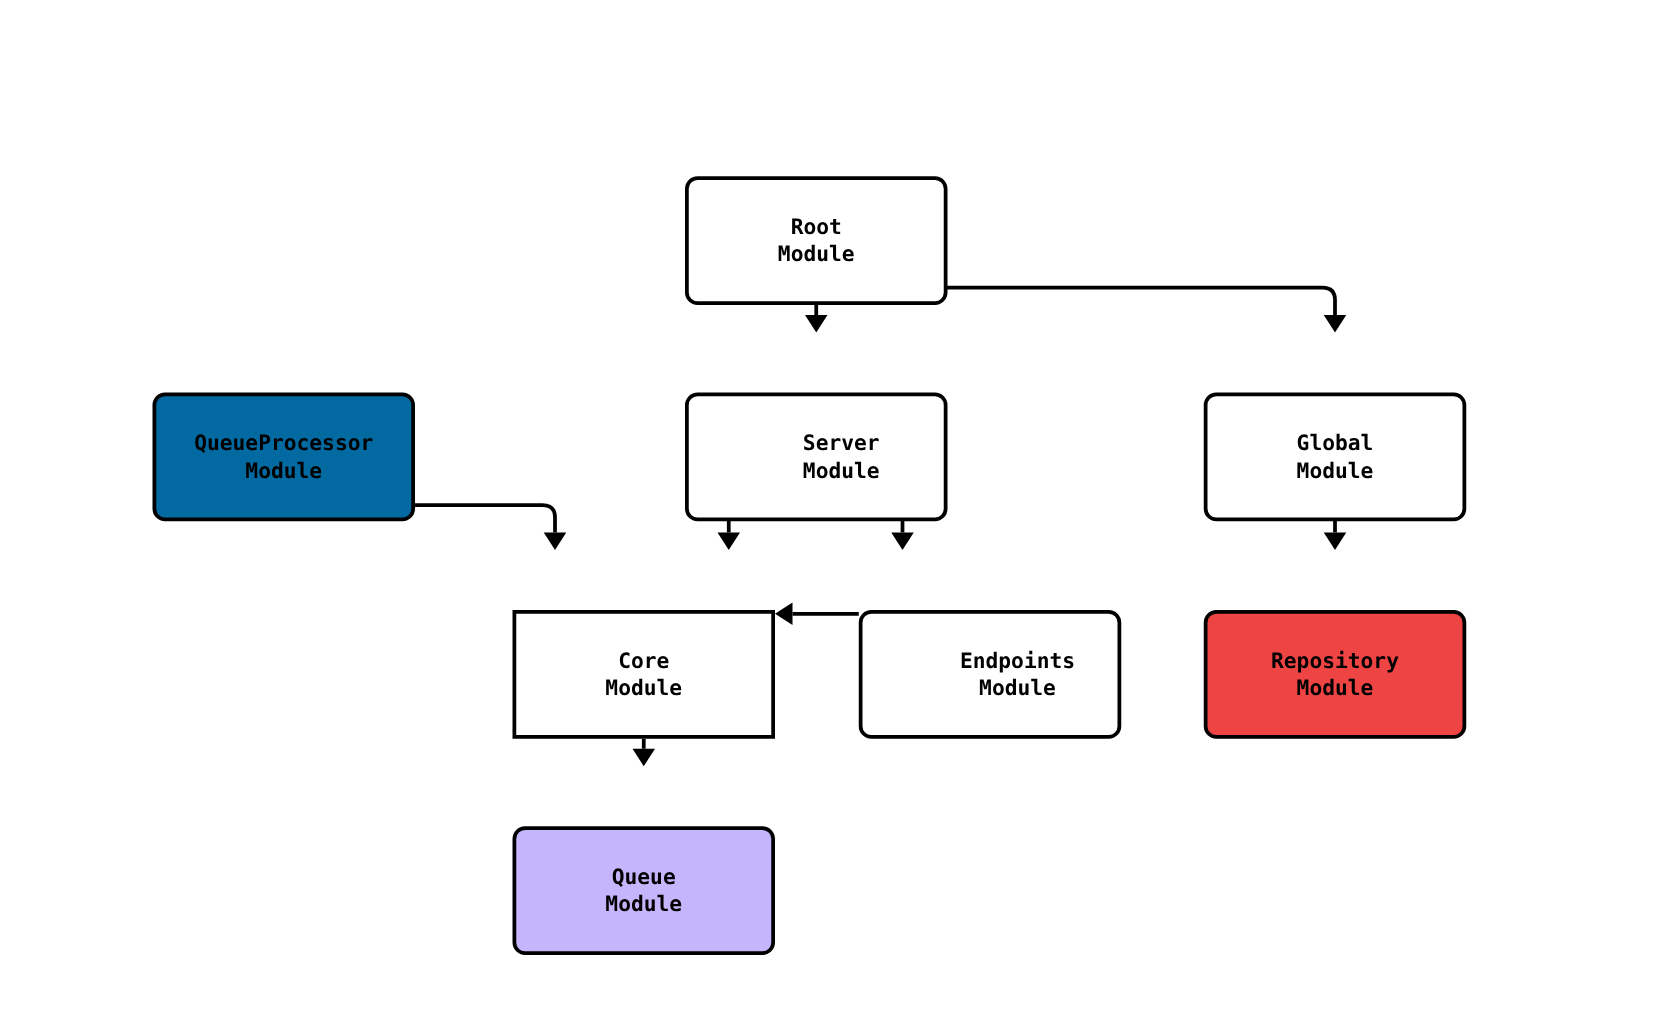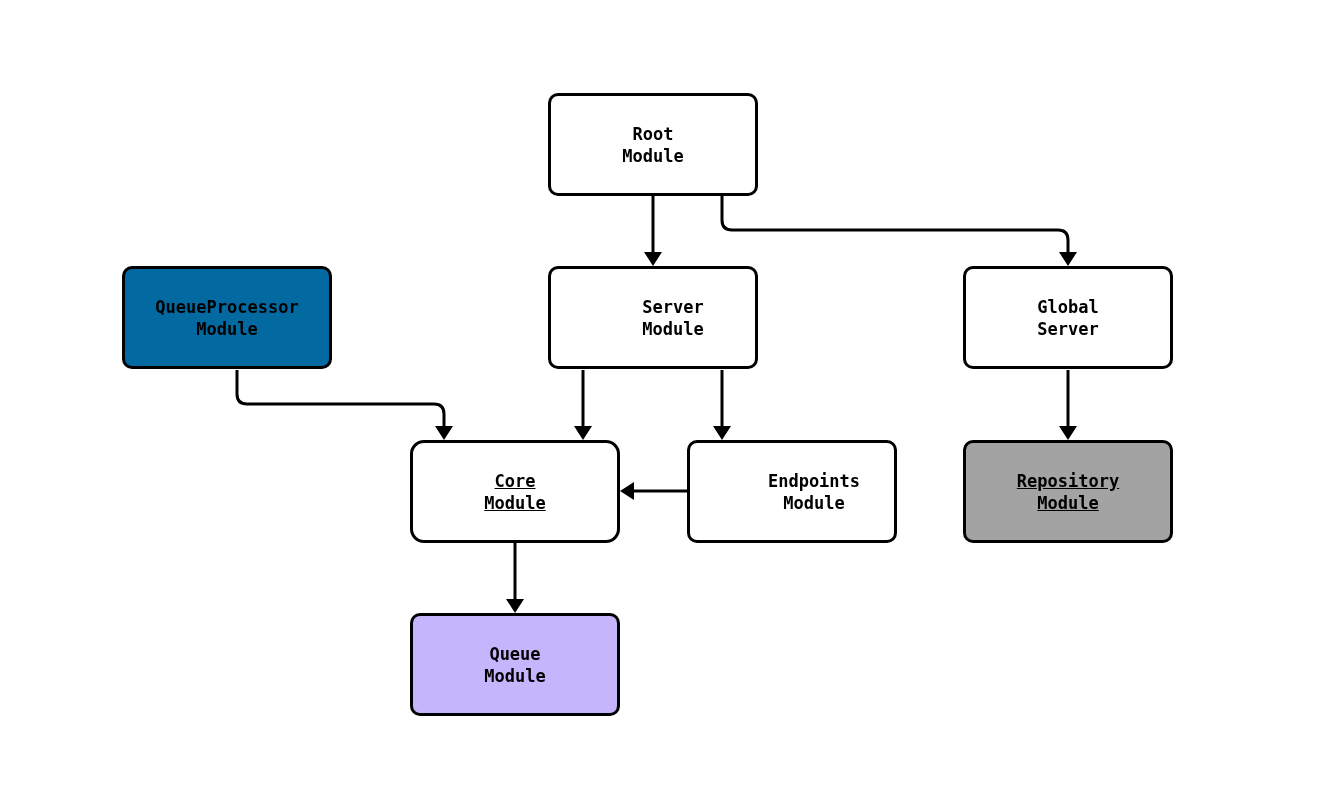--- a/index.html
+++ b/index.html
@@ -29,20 +29,21 @@
     position: absolute;
     box-sizing: border-box;
     background: #ffffff;
     border: 3px solid #000000;
     border-radius: 10px;
     display: flex;
     flex-direction: column;
     align-items: center;
     justify-content: center;
     z-index: 2;
+    margin-top: 48px;
   }
   .node-label {
     font-family: "DejaVu Sans Mono", "Liberation Mono", monospace;
     font-size: 17px;
     font-weight: 700;
     line-height: 22px;
     color: #000000;
     text-align: center;
     white-space: pre;
     letter-spacing: 0px;
@@ -86,34 +87,34 @@
 Module</span>
   </div>
 
   <div class="node" style="left: 548px; top: 266px; width: 210px; height: 103px; border-width: 3px; border-radius: 10px; background: rgb(255, 255, 255); padding-left: 40px;">
     <span class="node-label">Server
 Module</span>
   </div>
 
   <div class="node" style="left: 963px; top: 266px; width: 210px; height: 103px; border-width: 3px; border-radius: 10px; background: rgb(255, 255, 255);">
     <span class="node-label">Global
-Server</span>
+Module</span>
   </div>
 
-  <div class="node" style="left: 410px; top: 440px; width: 210px; height: 103px; border-width: 3px; border-radius: 14px; background: rgb(255, 255, 255); text-decoration: underline;">
+  <div class="node" style="left: 410px; top: 440px; width: 210px; height: 103px; border-width: 3px; border-radius: 0; background: rgb(255, 255, 255);">
     <span class="node-label">Core
 Module</span>
   </div>
 
   <div class="node" style="left: 687px; top: 440px; width: 210px; height: 103px; border-width: 3px; border-radius: 10px; background: rgb(255, 255, 255); padding-left: 44px;">
     <span class="node-label">Endpoints
 Module</span>
   </div>
 
-  <div class="node" style="left: 963px; top: 440px; width: 210px; height: 103px; border-width: 3px; border-radius: 10px; background: #a3a3a3; text-decoration: underline;">
+  <div class="node" style="left: 963px; top: 440px; width: 210px; height: 103px; border-width: 3px; border-radius: 10px; background: #ef4444;">
     <span class="node-label">Repository
 Module</span>
   </div>
 
   <div class="node" style="left: 410px; top: 613px; width: 210px; height: 103px; border-width: 3px; border-radius: 10px; background: #c4b5fd;">
     <span class="node-label">Queue
 Module</span>
   </div>
 
 </div>

